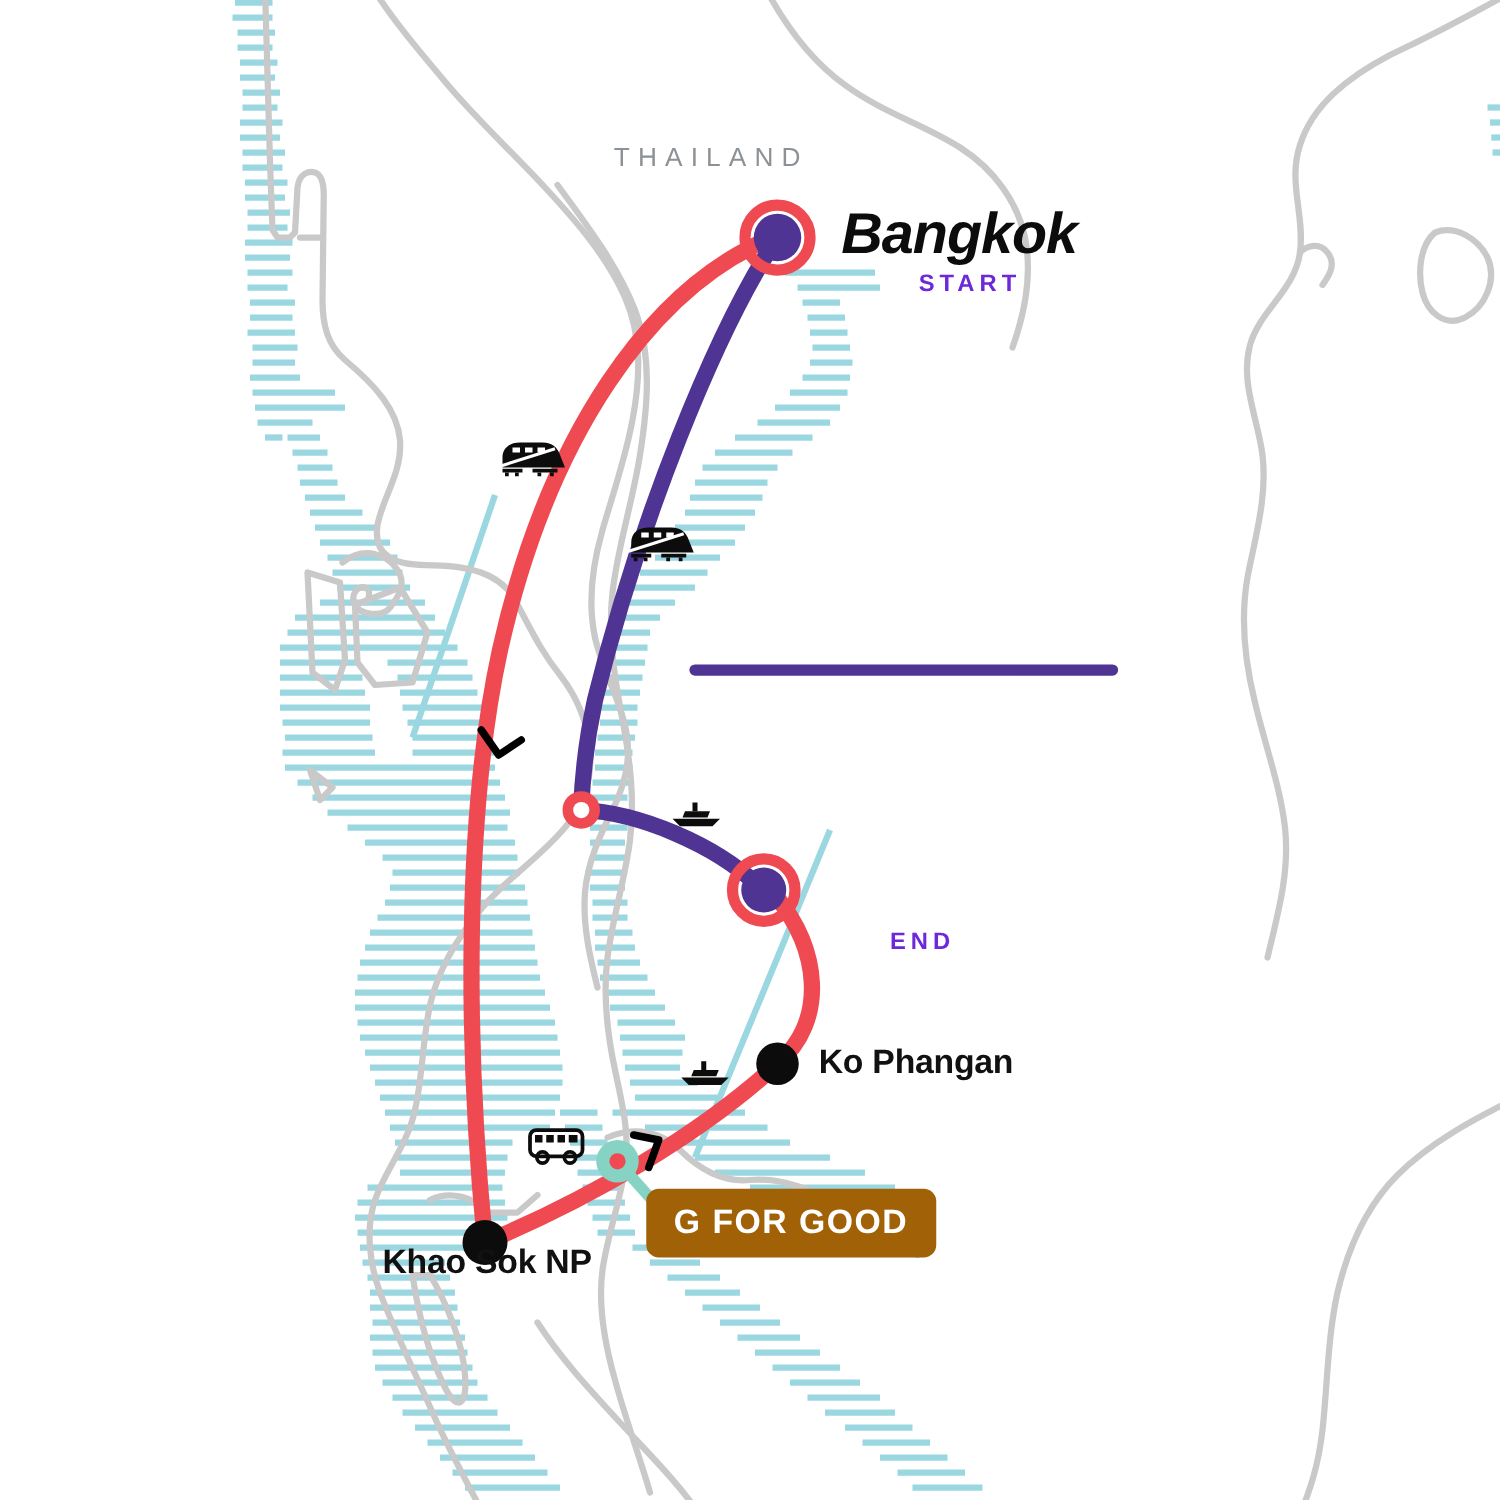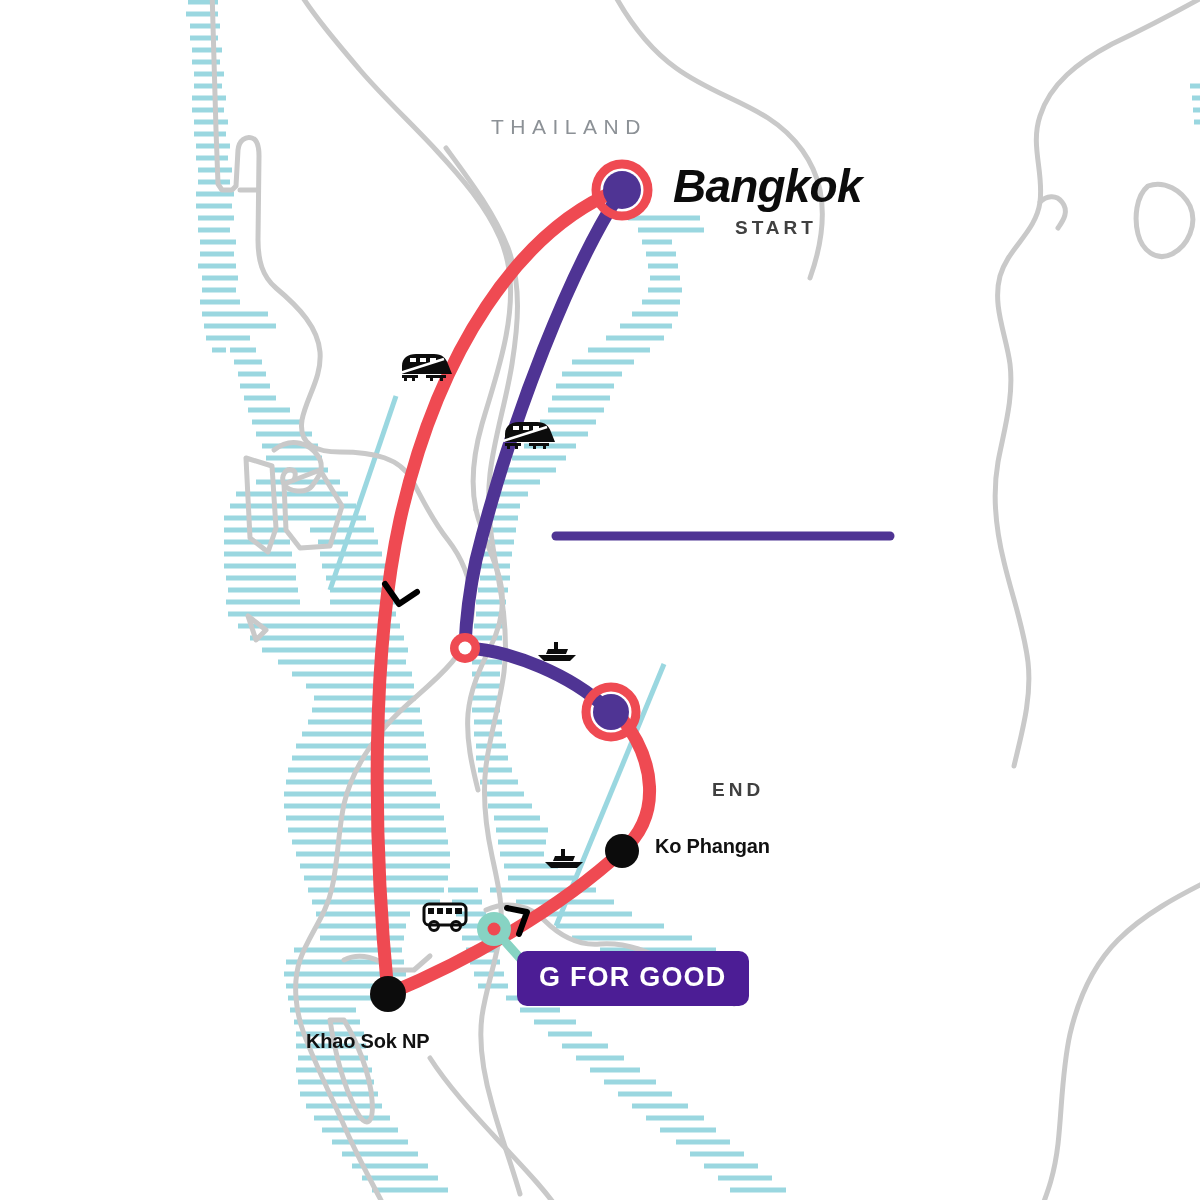--- a/index.html
+++ b/index.html
@@ -12,32 +12,32 @@
   .country-label{
     font-family:"Liberation Sans",sans-serif;
     font-size:21px;letter-spacing:6.5px;color:#8c9196;font-weight:400;
   }
   .city-major{
     font-family:"Liberation Sans",sans-serif;
     font-size:46px;font-weight:700;color:#0c0c0c;letter-spacing:-0.8px;line-height:1;
   }
   .city-minor{
     font-family:"Liberation Sans",sans-serif;
-    font-size:20px;font-weight:700;color:#111;letter-spacing:-0.2px;line-height:1;
+    font-size:27px;font-weight:700;color:#111;letter-spacing:-0.2px;line-height:1;
   }
   .tag{
     font-family:"Liberation Sans",sans-serif;
-    font-size:19px;font-weight:700;color:#404040;letter-spacing:4px;
+    font-size:19px;font-weight:700;color:#6d28d9;letter-spacing:4px;
   }
   .legend-text{
     font-family:"Liberation Sans",sans-serif;
     font-size:23px;font-style:italic;color:#111;font-weight:400;letter-spacing:-0.2px;
   }
   .gfg-badge{
-    position:absolute;background:#4c1d95;border-radius:10px;
+    position:absolute;background:#a16207;border-radius:10px;
     padding:11px 22px 13px 22px;
   }
   .gfg-badge span{
     font-family:"Liberation Sans",sans-serif;
     font-size:27px;font-weight:700;color:#ffffff;letter-spacing:1.2px;
   }
 </style>
 </head>
 <body>
 
@@ -406,24 +406,24 @@
       <line x1="556" y1="536" x2="890" y2="536" stroke="#4f3494" stroke-width="9" stroke-linecap="round"></line>
 
     </g>
   </svg>
 
   <div class="lbl country-label" style="left:491px;top:115px;">THAILAND</div>
 
   <div class="lbl city-major" style="left:673px;top:163px;font-style:italic;">Bangkok</div>
   <div class="lbl tag" style="left:735px;top:217px;">START</div>
 
-  <div class="lbl tag" style="left:712px;top:743px;margin-top:36px;">END</div>
+  <div class="lbl tag" style="left:712px;top:743px;">END</div>
 
   <div class="lbl city-minor" style="left:655px;top:836px;">Ko Phangan</div>
 
-  <div class="lbl city-minor" style="left:306px;top:1031px;">Khao Sok NP</div>
+  <div class="lbl city-minor" style="left:306px;top:996px;">Khao Sok NP</div>
 
 
   <div class="gfg-badge" style="left:517px;top:951px;">
     <span>G FOR GOOD</span>
   </div>
 
 </div>
 
 </body></html>

